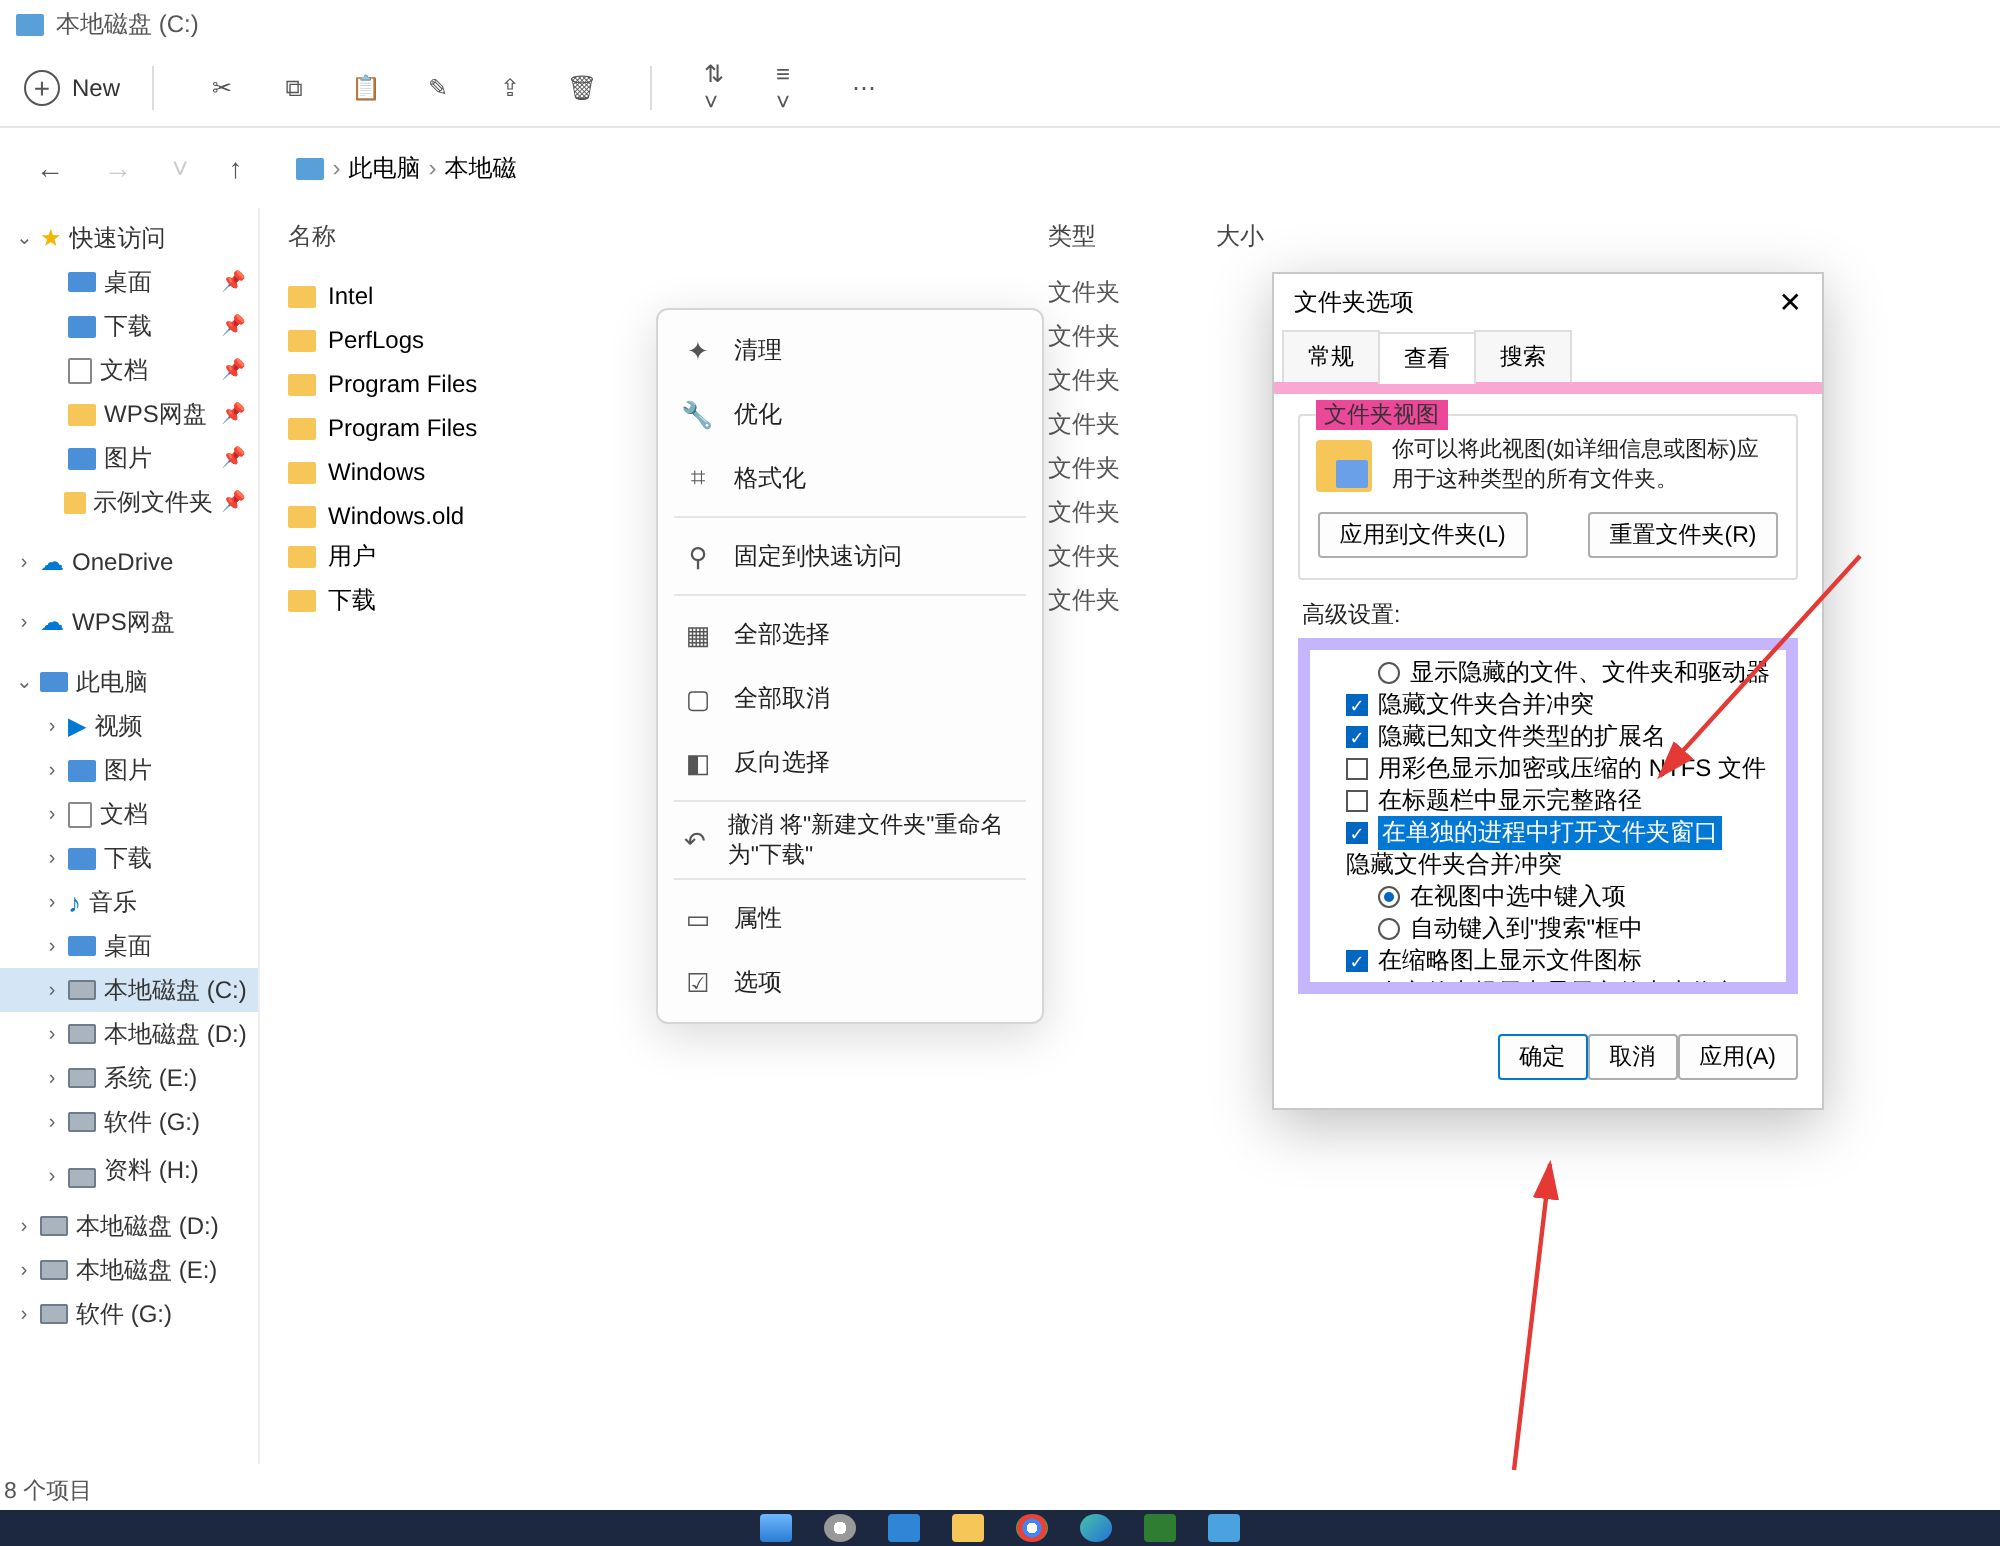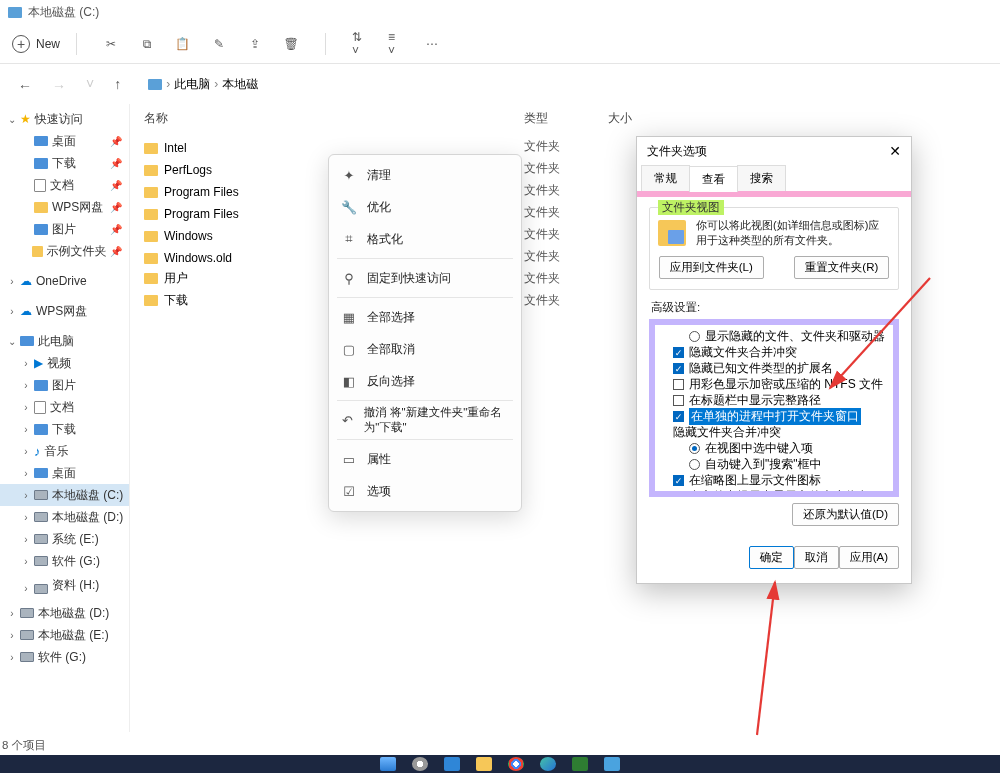--- a/index.html
+++ b/index.html
@@ -63,21 +63,21 @@
 
 
 .dlg { position: absolute; left: 636px; top: 136px; width: 276px; background: #fff; border: 1px solid #c8c8c8; box-shadow: 0 8px 28px rgba(0,0,0,.25); z-index: 10; }
 .dlg .tb { height: 28px; display: flex; align-items: center; padding: 0 10px; }
 .dlg .tb .cl { margin-left: auto; font-size: 14px; color: #000; }
 .dlg .tabs { display: flex; border-bottom: 6px solid #f9a8d4; padding-left: 4px; }
 .dlg .tabs .tab { padding: 5px 12px; background: #f7f7f7; border: 1px solid #ddd; border-bottom: none; margin-right: -1px; font-size: 11.5px; }
 .dlg .tabs .tab.act { background: #fff; position: relative; top: 1px; }
 .dlg .body { padding: 10px 12px; }
 .grp { border: 1px solid #ddd; border-radius: 2px; padding: 10px 8px 10px 8px; margin-bottom: 10px; position: relative; }
-.grp > .lg { position: absolute; top: -8px; left: 8px; background: #bef264; padding: 0 4px; font-size: 11.5px; color: #333; }
+.grp > .lg { position: absolute; top: -8px; left: 8px; background: #ec4899; padding: 0 4px; font-size: 11.5px; color: #333; }
 .fv-row { display: flex; gap: 10px; align-items: flex-start; }
 .fv-ico { width: 28px; height: 26px; background: #f6c758; border-radius: 2px; margin-top: 2px; position: relative; }
 .fv-ico::after { content: ""; position: absolute; right: 2px; bottom: 2px; width: 16px; height: 14px; background: #6aa0e8; border-radius: 1px; }
 .fv-txt { flex: 1; font-size: 11px; color: #222; line-height: 1.35; }
 .fv-btns { display: flex; justify-content: center; gap: 30px; margin-top: 8px; }
 .btn { border: 1px solid #adadad; background: #fdfdfd; padding: 3px 10px; font-size: 11.5px; border-radius: 2px; }
 .btn.def { border-color: #0078d4; }
 .adv { font-size: 11.5px; color: #222; margin: 2px 0 4px 2px; }
 .tree { border: 6px solid #c4b5fd; height: 178px; padding: 4px 6px 0 4px; overflow: hidden; }
 .tree .node { display: flex; align-items: center; gap: 5px; height: 16px; font-size: 11.5px; color: #000; white-space: nowrap; }
@@ -460,23 +460,20 @@
         </div>
         <div class="node i1">
           <span class="cb chk">✓</span>
           <span>在缩略图上显示文件图标</span>
         </div>
         <div class="node i1">
           <span class="cb chk">✓</span>
           <span>在文件夹提示中显示文件大小信息</span>
         </div>
       </div>
-    <div class="rst">
-        <button class="btn">还原为默认值(D)</button>
-      </div>
   </div>
   <div class="ftr">
     <button class="btn def">确定</button>
     <button class="btn">取消</button>
     <button class="btn">应用(A)</button>
   </div>
 </div>
 
 <svg class="arrow-svg" style="left:0;top:0" width="1000" height="773">
   <defs>

